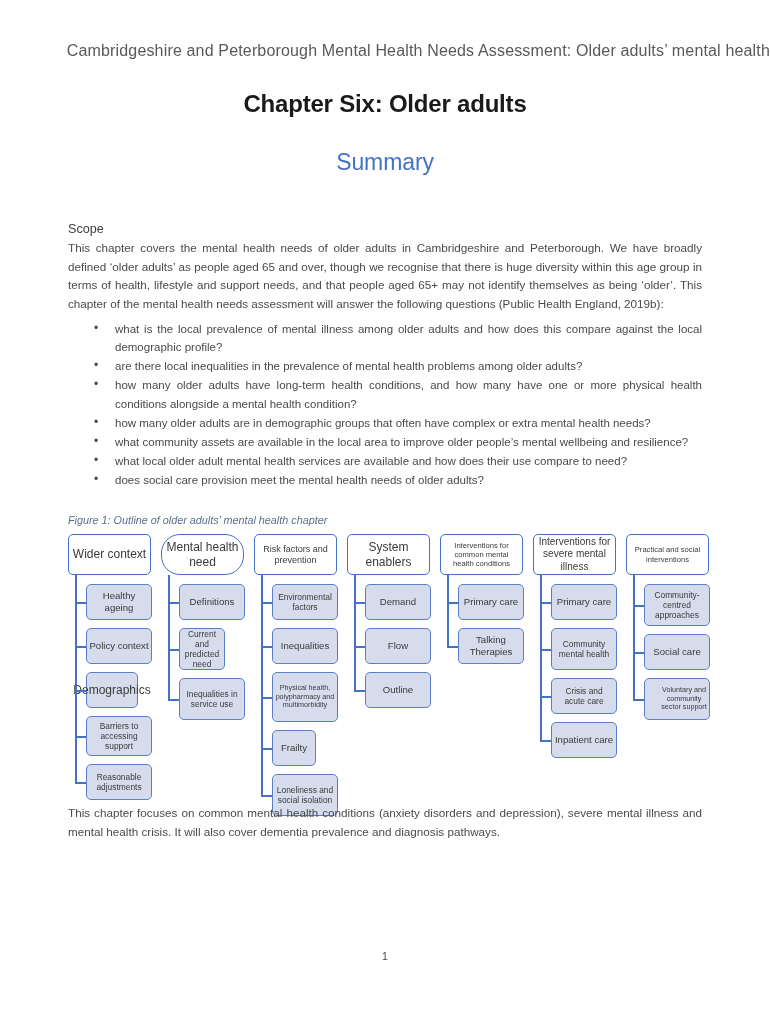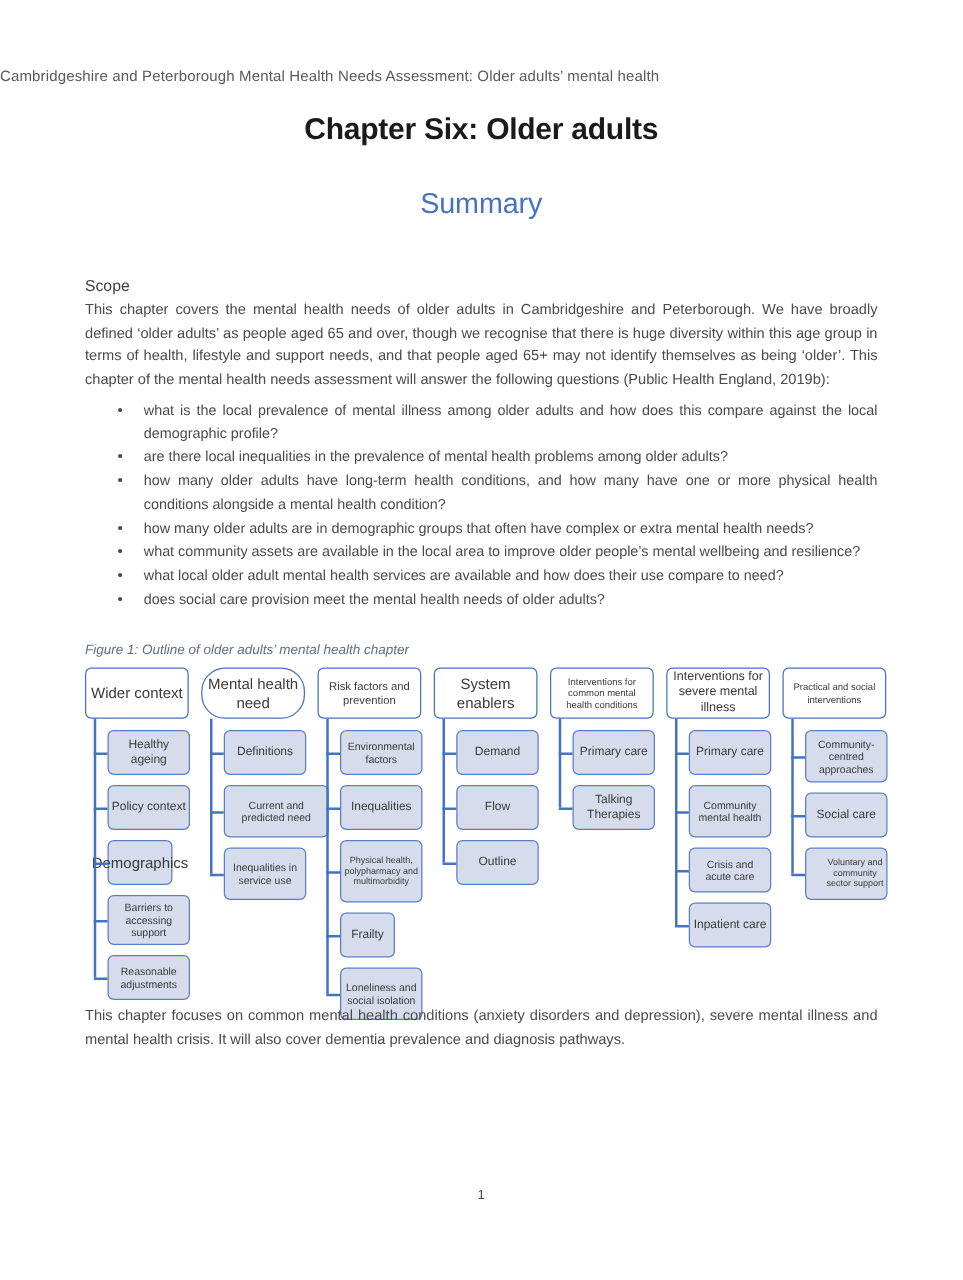--- a/index.html
+++ b/index.html
@@ -18,25 +18,25 @@
 
   .page {
     position: absolute;
     inset: 0;
     background: #fff;
   }
 
   
   .running-header {
     position: absolute;
-    top: 54px;
+    top: 42px;
     left: 0;
     right: 0;
-    text-align: left;
-    font-size: 12px;
+    text-align: right;
+    font-size: 16px;
     color: #595959;
     letter-spacing: 0.01em;
   }
 
   
   .chapter-title {
     position: absolute;
     top: 90px;
     left: 0;
     right: 0;
@@ -226,21 +226,21 @@
         <div class="spine" style="top: 41px; height: 207px;"></div>
         <div class="stub" style="top: 68px;"></div>
         <div class="stub" style="top: 112px;"></div>
         <div class="stub" style="top: 156px;"></div>
         <div class="stub" style="top: 202px;"></div>
         <div class="stub" style="top: 248px;"></div>
       </div>
       <div class="col" style="left: 93px; width: 83px;">
         <div class="hdr-box" style="width: 83px; height: 41px; font-size: 12px; border-radius: 19px;">Mental health need</div>
         <div class="child-box" style="top: 50px; width: 66px; height: 36px; font-size: 9.6px;">Definitions</div>
-        <div class="child-box" style="top: 94px; width: 84px; height: 42px; font-size: 8.4px;">Current and predicted need</div>
+        <div class="child-box" style="top: 94px; width: 46px; height: 42px; font-size: 8.4px;">Current and predicted need</div>
         <div class="child-box" style="top: 144px; width: 66px; height: 42px; font-size: 8.4px;">Inequalities in service use</div>
         <div class="spine" style="top: 41px; height: 124px;"></div>
         <div class="stub" style="top: 68px;"></div>
         <div class="stub" style="top: 115px;"></div>
         <div class="stub" style="top: 165px;"></div>
       </div>
       <div class="col" style="left: 186px; width: 83px;">
         <div class="hdr-box" style="width: 83px; height: 41px; font-size: 9px;">Risk factors and prevention</div>
         <div class="child-box" style="top: 50px; width: 66px; height: 36px; font-size: 8.4px;">Environmental factors</div>
         <div class="child-box" style="top: 94px; width: 66px; height: 36px; font-size: 9.6px;">Inequalities</div>

